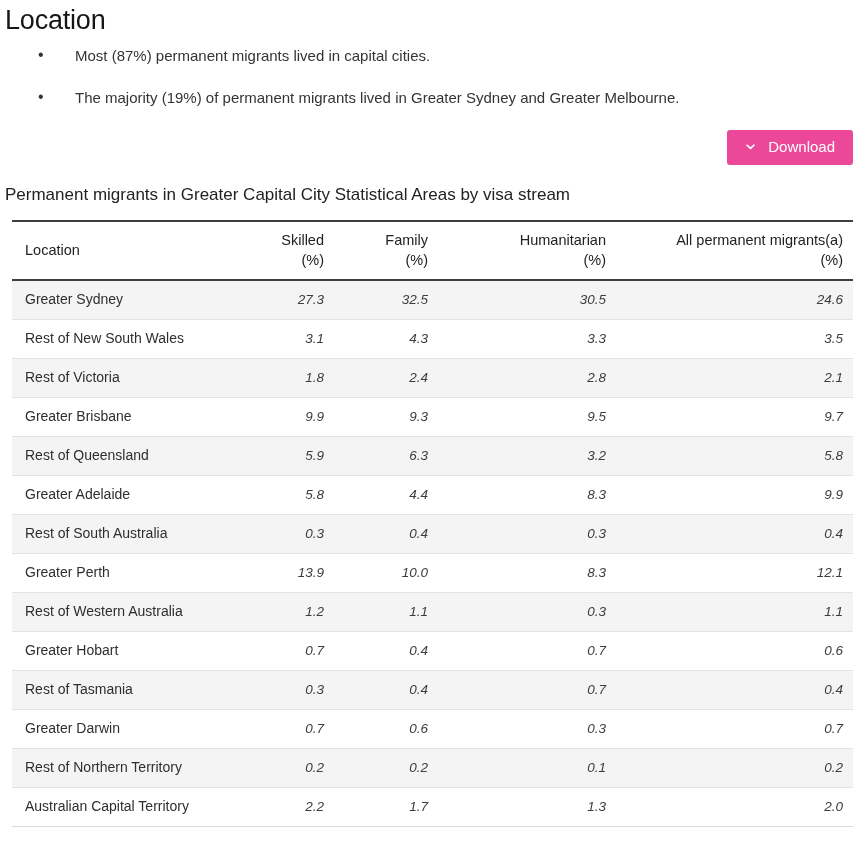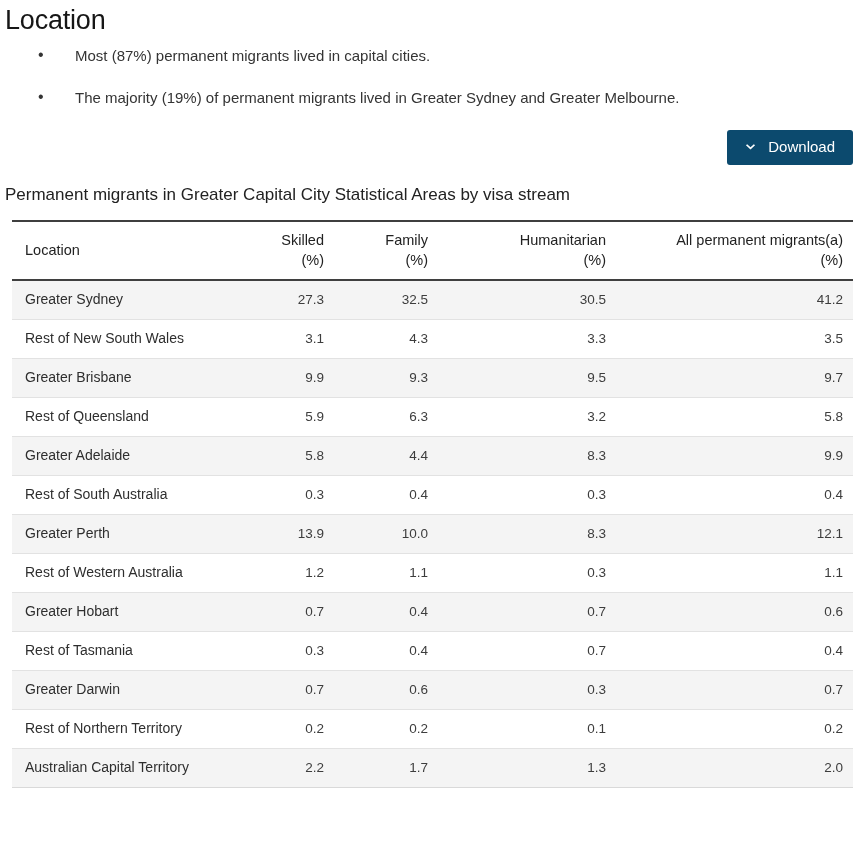--- a/index.html
+++ b/index.html
@@ -135,20 +135,21 @@
   }
   table.data tbody td.loc {
     text-align: left;
     padding-left: 13px;
     font-size: 14px;
     color: #2e2e2e;
   }
   table.data tbody td.num {
     text-align: right;
     font-size: 13.5px;
+    font-style: italic;
   }
   table.data tbody tr:nth-child(odd) { background: #f4f4f4; }
   table.data tbody tr:nth-child(even) { background: #ffffff; }
   table.data tbody tr:last-child td { border-bottom: 1px solid #d9d9d9; }
 
   
   col.c-loc   { width: 250px; }
   col.c-sk    { width: 72px; }
   col.c-fam   { width: 104px; }
   col.c-hum   { width: 178px; }
@@ -160,21 +161,21 @@
 <div class="page">
 
   <h1 class="section-title">Location</h1>
 
   <ul class="bullets">
     <li>Most (87%) permanent migrants lived in capital cities.</li>
     <li>The majority (19%) of permanent migrants lived in Greater Sydney and Greater Melbourne.</li>
   </ul>
 
   <div class="download-row">
-    <button class="download-btn" style="background: #0c4a6e; color: rgb(255, 255, 255);">
+    <button class="download-btn" style="background: #ec4899; color: rgb(255, 255, 255);">
       <span class="chev">
         <svg viewBox="0 0 16 16" width="13" height="13" aria-hidden="true">
           <path d="M2.4 5.2 L8 10.6 L13.6 5.2 L12.1 3.9 L8 7.8 L3.9 3.9 Z" fill="#ffffff"></path>
         </svg>
       </span>
       <span>Download</span>
     </button>
   </div>
 
   <div class="table-caption">Permanent migrants in Greater Capital City Statistical Areas by visa stream</div>
@@ -210,30 +211,37 @@
             <span class="hdr-line">(%)</span>
           </th>
         </tr>
       </thead>
       <tbody id="table-body">
           <tr>
             <td class="loc">Greater Sydney</td>
             <td class="num">27.3</td>
             <td class="num">32.5</td>
             <td class="num">30.5</td>
-            <td class="num">41.2</td>
+            <td class="num">24.6</td>
           </tr>
           <tr>
             <td class="loc">Rest of New South Wales</td>
             <td class="num">3.1</td>
             <td class="num">4.3</td>
             <td class="num">3.3</td>
             <td class="num">3.5</td>
           </tr>
           <tr>
+            <td class="loc">Rest of Victoria</td>
+            <td class="num">1.8</td>
+            <td class="num">2.4</td>
+            <td class="num">2.8</td>
+            <td class="num">2.1</td>
+          </tr>
+          <tr>
             <td class="loc">Greater Brisbane</td>
             <td class="num">9.9</td>
             <td class="num">9.3</td>
             <td class="num">9.5</td>
             <td class="num">9.7</td>
           </tr>
           <tr>
             <td class="loc">Rest of Queensland</td>
             <td class="num">5.9</td>
             <td class="num">6.3</td>

